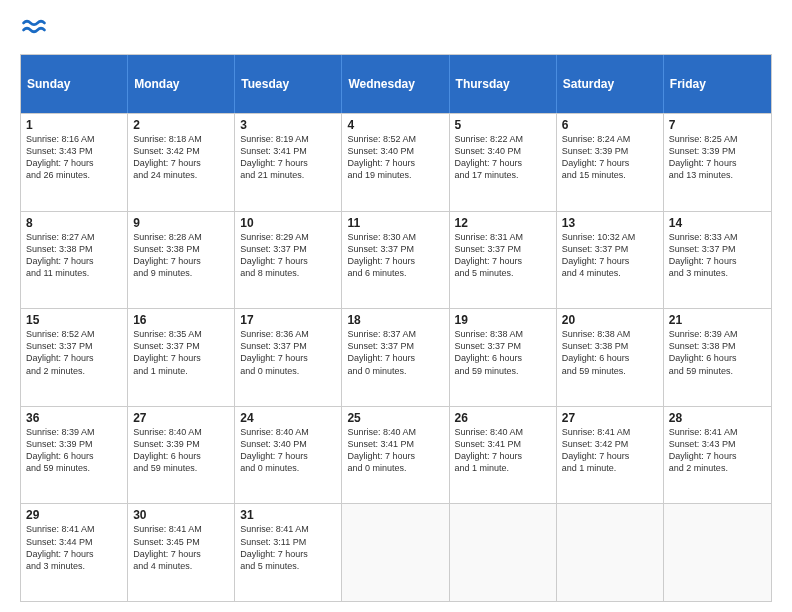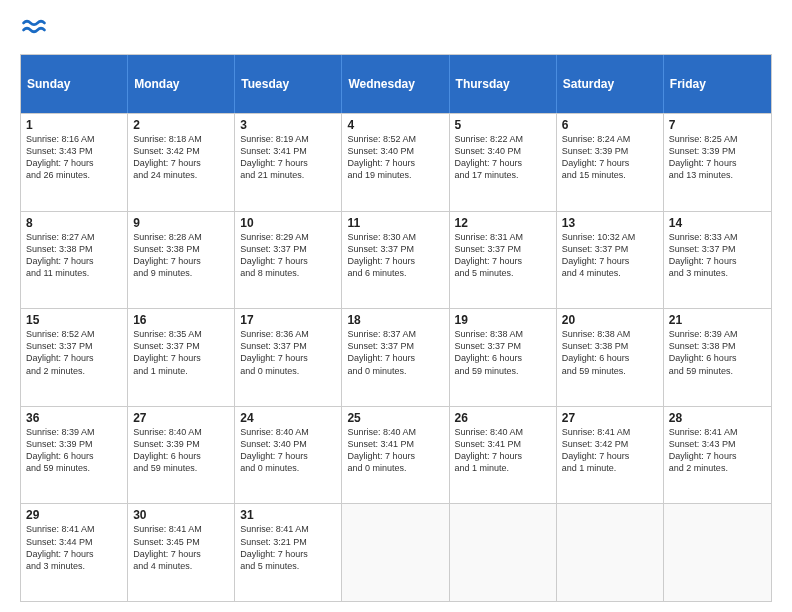--- a/index.html
+++ b/index.html
@@ -358,21 +358,21 @@
           <div class="cal-cell">
             <span class="day-num">30</span>
             <span class="cell-line">Sunrise: 8:41 AM</span>
             <span class="cell-line">Sunset: 3:45 PM</span>
             <span class="cell-line">Daylight: 7 hours</span>
             <span class="cell-line">and 4 minutes.</span>
           </div>
           <div class="cal-cell">
             <span class="day-num">31</span>
             <span class="cell-line">Sunrise: 8:41 AM</span>
-            <span class="cell-line">Sunset: 3:21 PM</span>
+            <span class="cell-line">Sunset: 3:11 PM</span>
             <span class="cell-line">Daylight: 7 hours</span>
             <span class="cell-line">and 5 minutes.</span>
           </div>
           <div class="cal-cell empty"></div>
           <div class="cal-cell empty"></div>
           <div class="cal-cell empty"></div>
           <div class="cal-cell empty"></div>
         </div>
       </div>
   </div>

